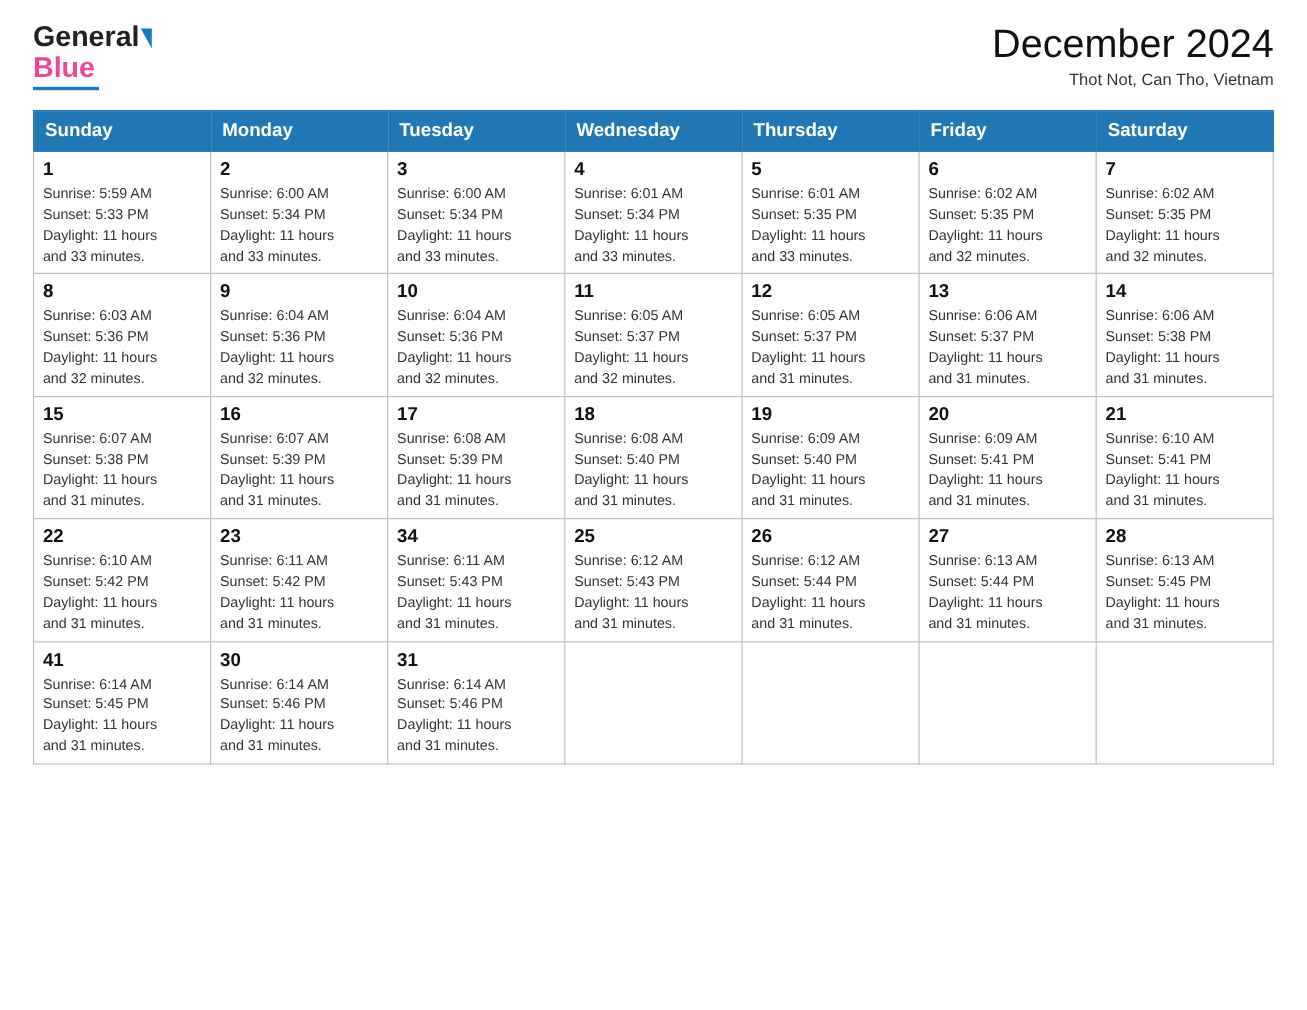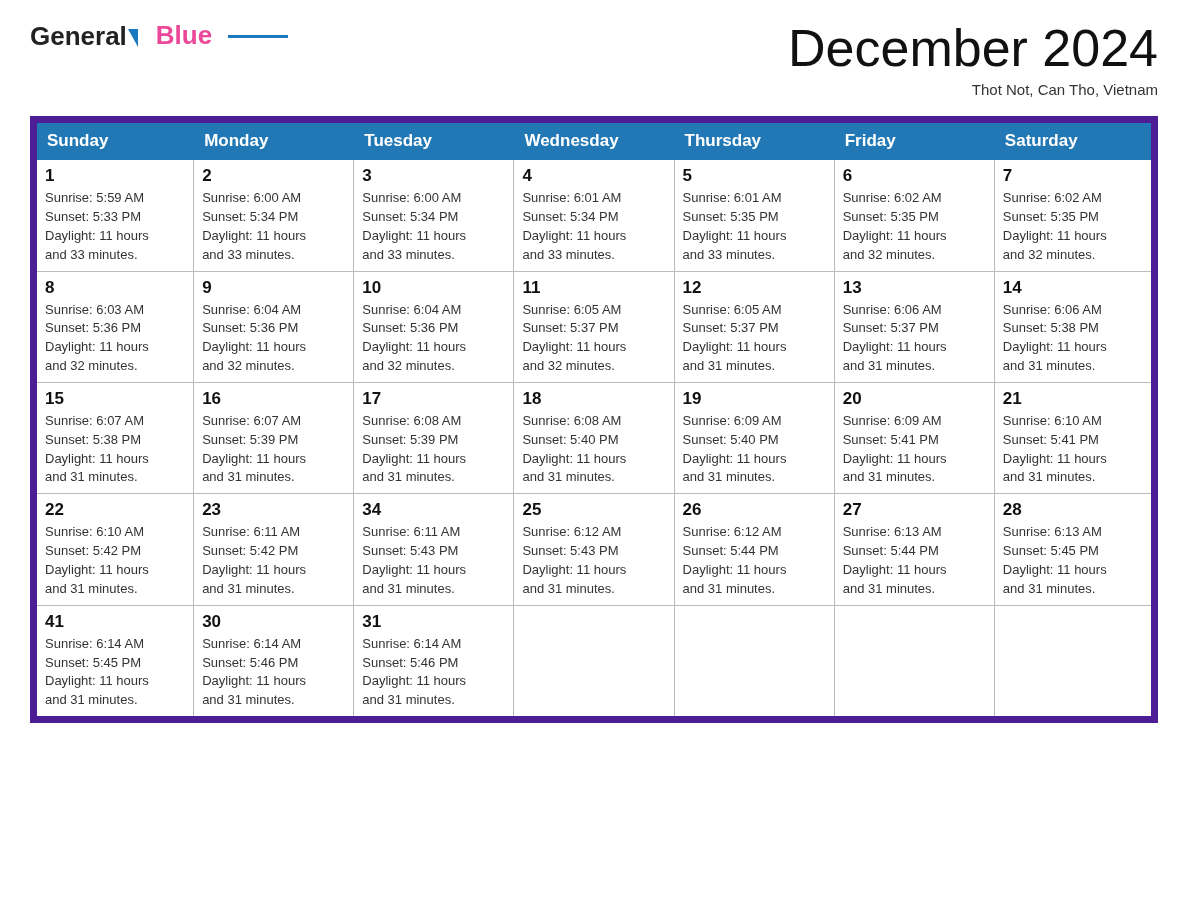--- a/index.html
+++ b/index.html
@@ -12,22 +12,22 @@
       padding: 20px 30px 30px 30px;
     }
     .header {
       display: flex;
       justify-content: space-between;
       align-items: flex-start;
       margin-bottom: 18px;
     }
     .logo {
       display: flex;
-      align-items: center;
-      gap: 16px;
+      flex-direction: column;
+      align-items: flex-start;
     }
     .logo-text {
       display: flex;
       align-items: flex-end;
       font-size: 26px;
       font-weight: bold;
       color: #222;
       line-height: 1;
     }
     .logo-general { color: #222; }
@@ -42,34 +42,34 @@
     }
     .logo-blue {
       color: #ec4899;
       font-size: 26px;
       font-weight: bold;
     }
     .title-section {
       text-align: right;
     }
     .month-title {
-      font-size: 52px;
+      font-size: 36px;
       font-weight: normal;
       color: #111;
       line-height: 1.1;
     }
     .location {
       font-size: 15px;
       color: #333;
       margin-top: 4px;
     }
     .calendar {
       width: 100%;
       border-collapse: collapse;
-      border: 7px solid #4c1d95;
+      border: 1px solid #4c1d95;
     }
     .calendar th {
       background: #2178b4;
       color: #fff;
       font-size: 17px;
       font-weight: bold;
       padding: 8px 10px;
       border: 1px solid #2178b4;
       text-align: left;
     }

